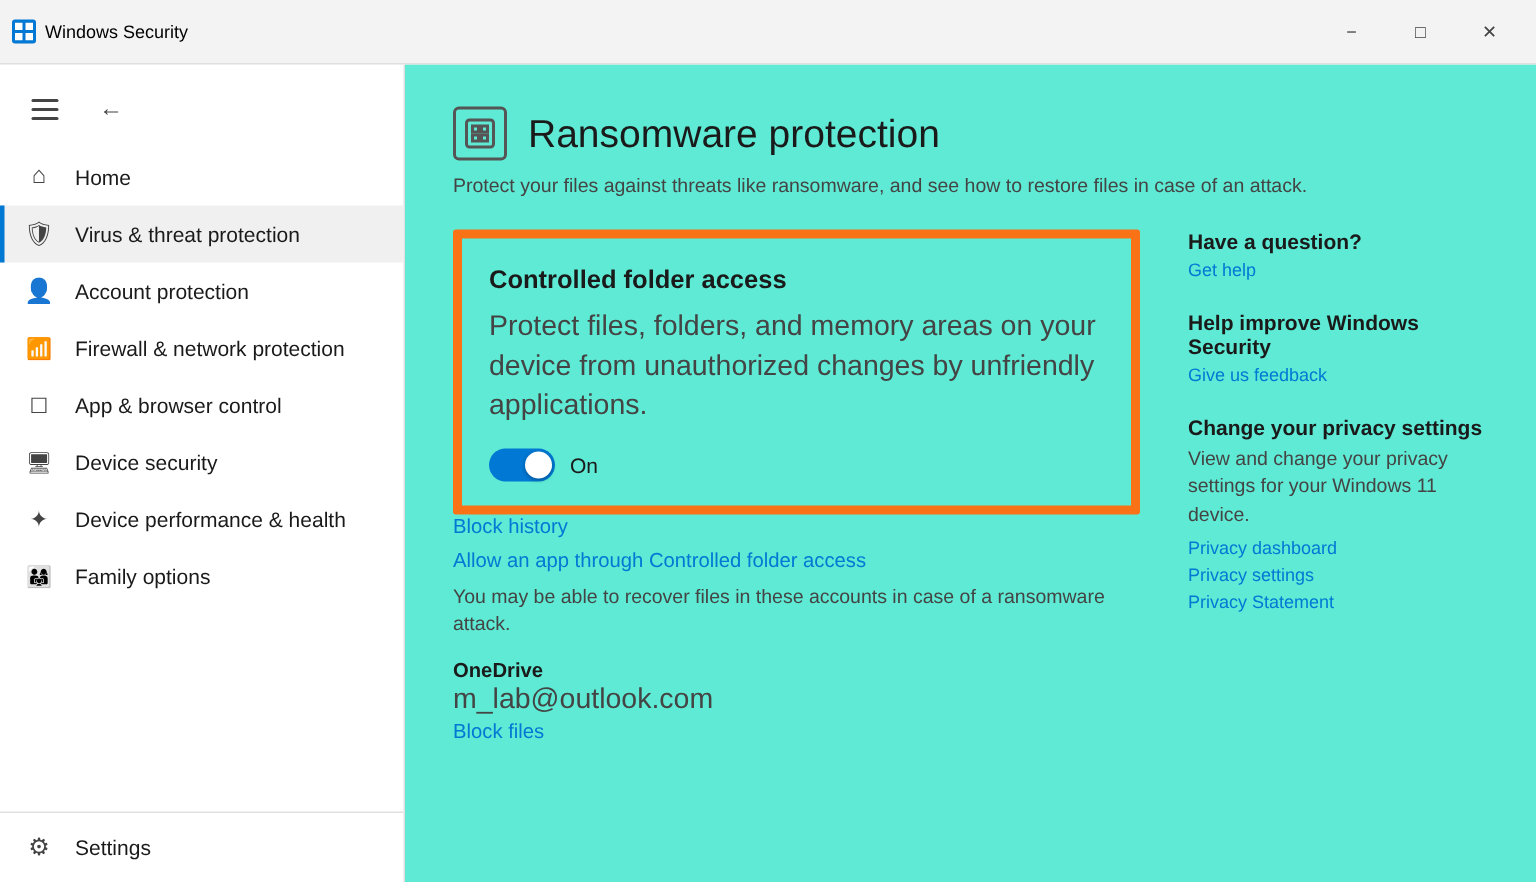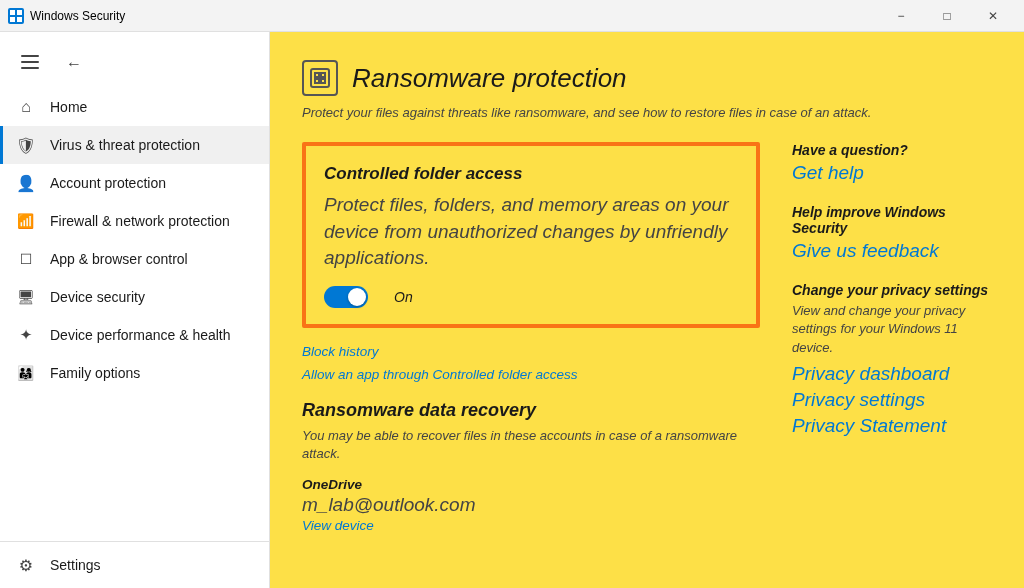--- a/index.html
+++ b/index.html
@@ -7,21 +7,21 @@
       font-family: 'Segoe UI', Arial, sans-serif;
       background: #f3f3f3;
       width: 1024px;
       height: 588px;
       overflow: hidden;
       display: flex;
       flex-direction: column;
     }
     .title-bar {
       background: #f3f3f3;
-      height: 32px;
+      height: 43px;
       display: flex;
       align-items: center;
       padding: 0 8px;
       border-bottom: 1px solid #e0e0e0;
       user-select: none;
     }
     .title-bar-icon {
       width: 16px;
       height: 16px;
       margin-right: 6px;
@@ -120,24 +120,23 @@
     .nav-label { font-size: 14px; }
 
     .sidebar-bottom {
       border-top: 1px solid #e0e0e0;
       padding: 4px 0;
     }
 
     
     .main-content {
       flex: 1;
-      background: #fde047;
+      background: #5eead4;
       overflow-y: auto;
       padding: 28px 32px 28px 32px;
-      font-style: italic;
     }
 
     .page-header {
       display: flex;
       align-items: center;
       gap: 14px;
       margin-bottom: 8px;
     }
     .page-header-icon {
       width: 36px; height: 36px;
@@ -165,41 +164,40 @@
     .content-left {
       flex: 1;
     }
     .content-right {
       width: 200px;
       flex-shrink: 0;
     }
 
     
     .cfa-box {
-      border: 4px solid #f97316;
+      border: 6px solid #f97316;
       border-radius: 2px;
       padding: 18px 18px 16px 18px;
-      margin-bottom: 16px;
     }
     .cfa-title {
       font-size: 17px;
       font-weight: 600;
       color: #1a1a1a;
       margin-bottom: 8px;
     }
     .cfa-desc {
       font-size: 19px;
       color: #444;
       margin-bottom: 14px;
       line-height: 1.4;
     }
     .toggle-row {
       display: flex;
       align-items: center;
-      gap: 26px;
+      gap: 10px;
     }
     .toggle-switch {
       width: 44px; height: 22px;
       background: #0078d4;
       border-radius: 11px;
       position: relative;
       cursor: pointer;
       flex-shrink: 0;
     }
     .toggle-knob {
@@ -261,21 +259,21 @@
     }
     .right-heading {
       font-size: 14px;
       font-weight: 600;
       color: #1a1a1a;
       margin-bottom: 4px;
     }
     .right-link {
       display: block;
       color: #0078d4;
-      font-size: 19px;
+      font-size: 12px;
       text-decoration: none;
       cursor: pointer;
       margin-bottom: 4px;
     }
     .right-text {
       font-size: 13px;
       color: #444;
       line-height: 1.4;
       margin-bottom: 6px;
     }
@@ -380,25 +378,24 @@
             <div class="toggle-switch">
               <div class="toggle-knob"></div>
             </div>
             <span class="toggle-label">On</span>
           </div>
         </div>
 
         <a class="link-item">Block history</a>
         <a class="link-item">Allow an app through Controlled folder access</a>
 
-        <div class="section-title">Ransomware data recovery</div>
         <div class="section-desc">You may be able to recover files in these accounts in case of a ransomware attack.</div>
         <div class="onedrive-name">OneDrive</div>
         <div class="onedrive-email">m_lab@outlook.com</div>
-        <a class="link-item">View device</a>
+        <a class="link-item">Block files</a>
       </div>
 
       <div class="content-right">
         <div class="right-section">
           <div class="right-heading">Have a question?</div>
           <a class="right-link">Get help</a>
         </div>
         <div class="right-section">
           <div class="right-heading">Help improve Windows Security</div>
           <a class="right-link">Give us feedback</a>

